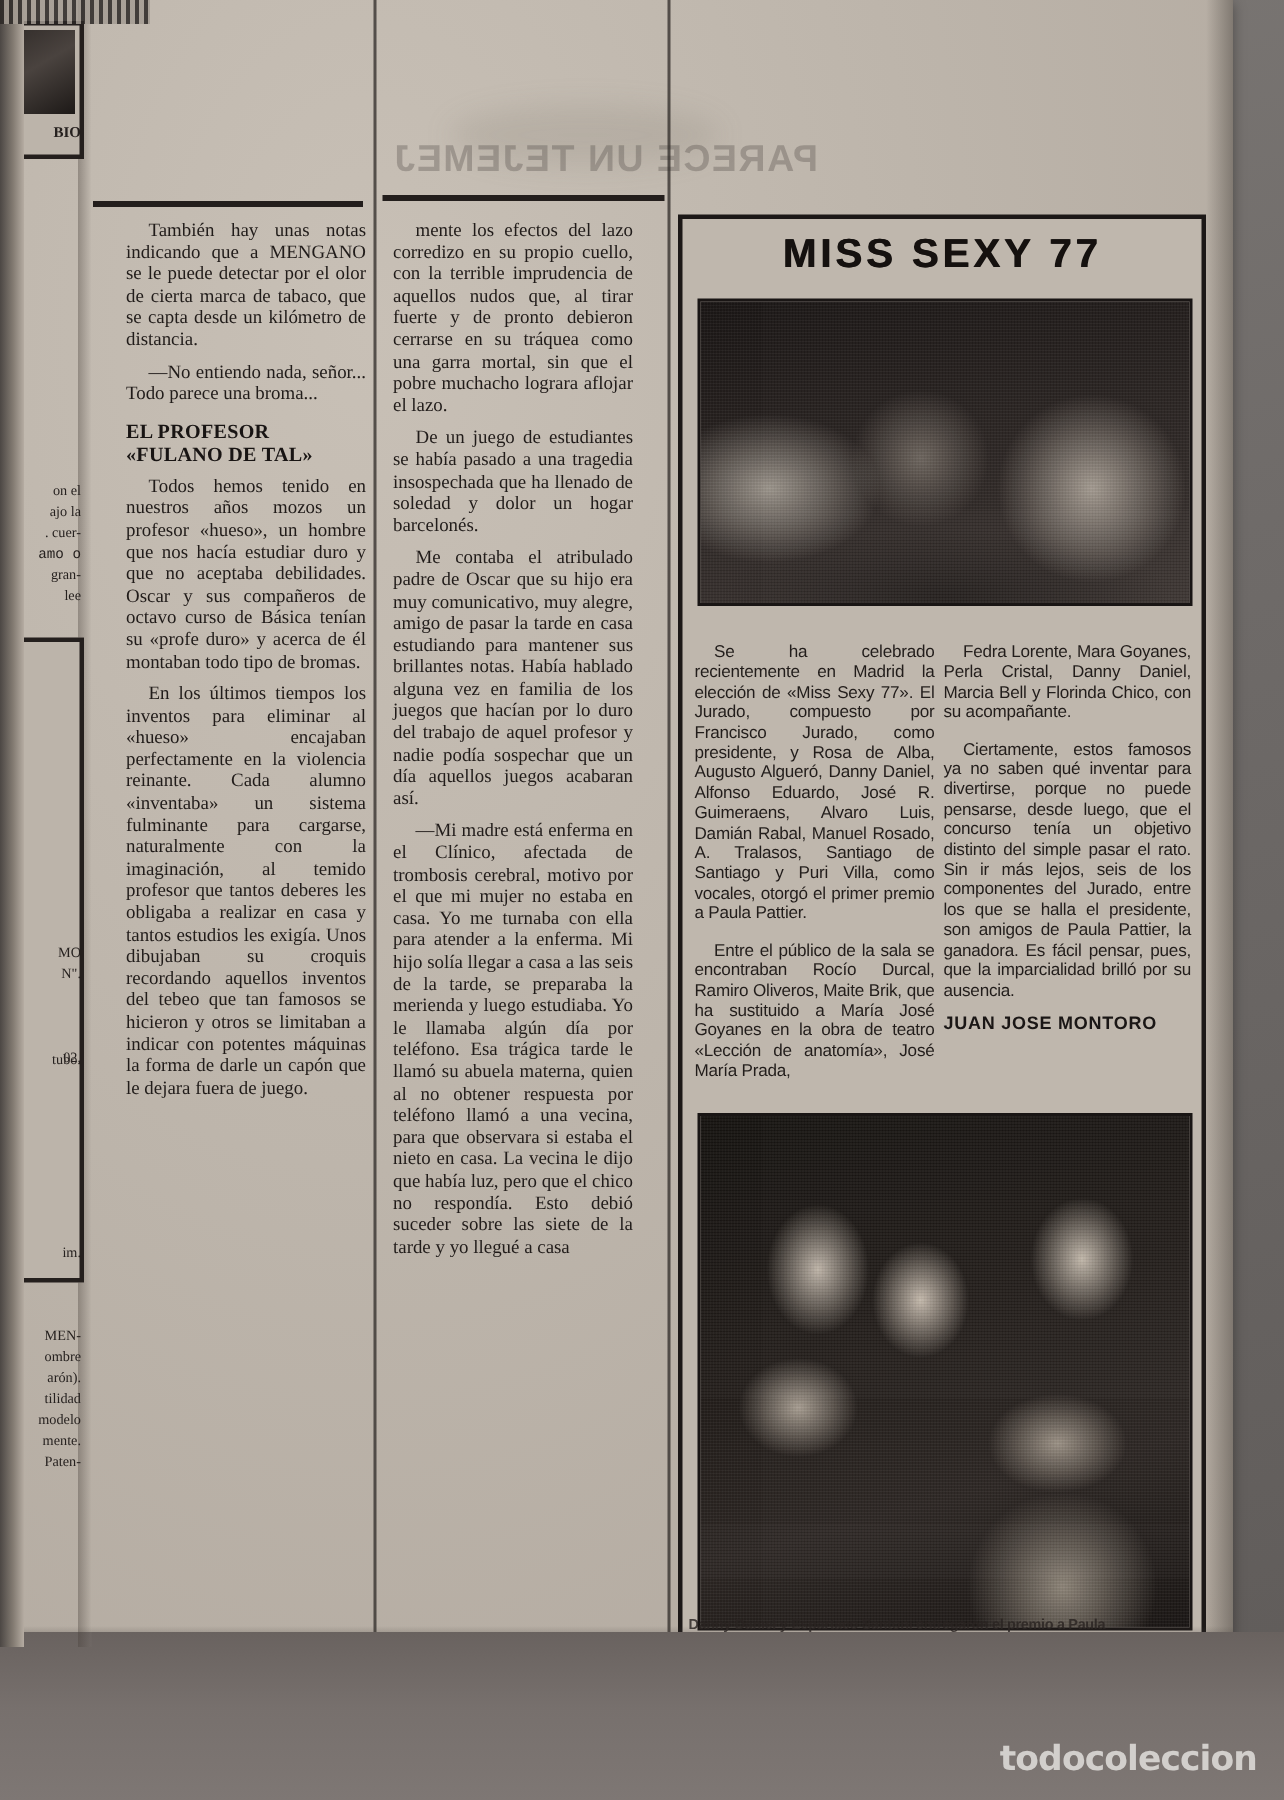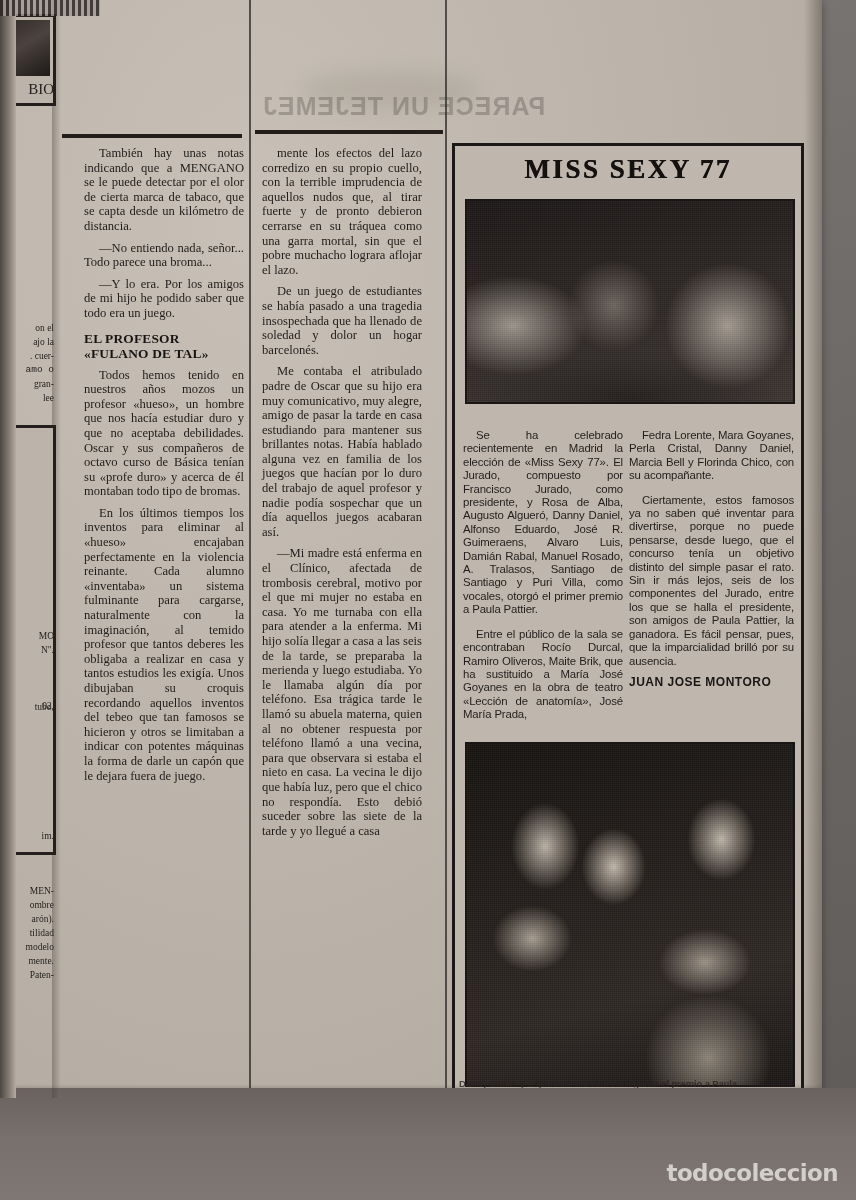--- a/index.html
+++ b/index.html
@@ -104,21 +104,21 @@
   .left-strip .lstext {
     position: absolute;
     right: 2px;
     text-align: right;
     font-size: 9.5px;
     line-height: 12.5px;
     color: #26211f;
     white-space: nowrap;
     font-family: "Liberation Serif", serif;
   }
-  .left-strip .lsbold { font-weight: 400; font-size: 15px; }
+  .left-strip .lsbold { font-weight: 700; font-size: 10px; }
   .left-strip .lsphoto {
     position: absolute;
     background: linear-gradient(150deg, #2a2523 0%, #4a433f 50%, #1d1917 100%);
   }
 
   
   .bleed {
     position: absolute;
     left: 262px;
     top: 92px;
@@ -194,21 +194,21 @@
     height: 952px;
     border: 3px solid #1c1817;
     background: #bfb7ad;
     overflow: hidden;
   }
   .feature-title {
     position: absolute;
     left: 0; right: 0;
     top: 8px;
     text-align: center;
-    font-family: Liberation Serif, serif;
+    font-family: Liberation Sans, sans-serif;
     font-weight: 700;
     font-size: 27px;
     letter-spacing: 2.5px;
     color: #15110f;
     text-shadow: 0.5px 0 0 #15110f;
   }
 
   .photo {
     position: absolute;
     border: 2px solid #191514;
@@ -340,21 +340,20 @@
       <div class="lstext" style="top:941px;">modelo</div>
       <div class="lstext" style="top:955px;">mente.</div>
       <div class="lstext" style="top:969px;">Paten-</div>
     </div>
 
     <div class="fold"></div>
 
     <div class="col" style="left:84px; top:146px; width:160px;">
       <p>También hay unas notas indicando que a MENGANO se le puede detectar por el olor de cierta marca de tabaco, que se capta desde un kilómetro de distancia.</p>
       <p>—No entiendo nada, señor... Todo parece una broma...</p>
-      <p>—Y lo era. Por los amigos de mi hijo he podido saber que todo era un juego.</p>
       <h2 class="subhead">EL PROFESOR «FULANO DE TAL»</h2>
       <p>Todos hemos tenido en nuestros años mozos un profesor «hueso», un hombre que nos hacía estudiar duro y que no aceptaba debilidades. Oscar y sus compañeros de octavo curso de Básica tenían su «profe duro» y acerca de él montaban todo tipo de bromas.</p>
       <p>En los últimos tiempos los inventos para eliminar al «hueso» encajaban perfectamente en la violencia reinante. Cada alumno «inventaba» un sistema fulminante para cargarse, naturalmente con la imaginación, al temido profesor que tantos deberes les obligaba a realizar en casa y tantos estudios les exigía. Unos dibujaban su croquis recordando aquellos inventos del tebeo que tan famosos se hicieron y otros se limitaban a indicar con potentes máquinas la forma de darle un capón que le dejara fuera de juego.</p>
     </div>
 
     <div class="col" style="left:262px; top:146px; width:160px;">
       <p>mente los efectos del lazo corredizo en su propio cuello, con la terrible imprudencia de aquellos nudos que, al tirar fuerte y de pronto debieron cerrarse en su tráquea como una garra mortal, sin que el pobre muchacho lograra aflojar el lazo.</p>
       <p>De un juego de estudiantes se había pasado a una tragedia insospechada que ha llenado de soledad y dolor un hogar barcelonés.</p>
       <p>Me contaba el atribulado padre de Oscar que su hijo era muy comunicativo, muy alegre, amigo de pasar la tarde en casa estudiando para mantener sus brillantes notas. Había hablado alguna vez en familia de los juegos que hacían por lo duro del trabajo de aquel profesor y nadie podía sospechar que un día aquellos juegos acabaran así.</p>
       <p>—Mi madre está enferma en el Clínico, afectada de trombosis cerebral, motivo por el que mi mujer no estaba en casa. Yo me turnaba con ella para atender a la enferma. Mi hijo solía llegar a casa a las seis de la tarde, se preparaba la merienda y luego estudiaba. Yo le llamaba algún día por teléfono. Esa trágica tarde le llamó su abuela materna, quien al no obtener respuesta por teléfono llamó a una vecina, para que observara si estaba el nieto en casa. La vecina le dijo que había luz, pero que el chico no respondía. Esto debió suceder sobre las siete de la tarde y yo llegué a casa</p>

